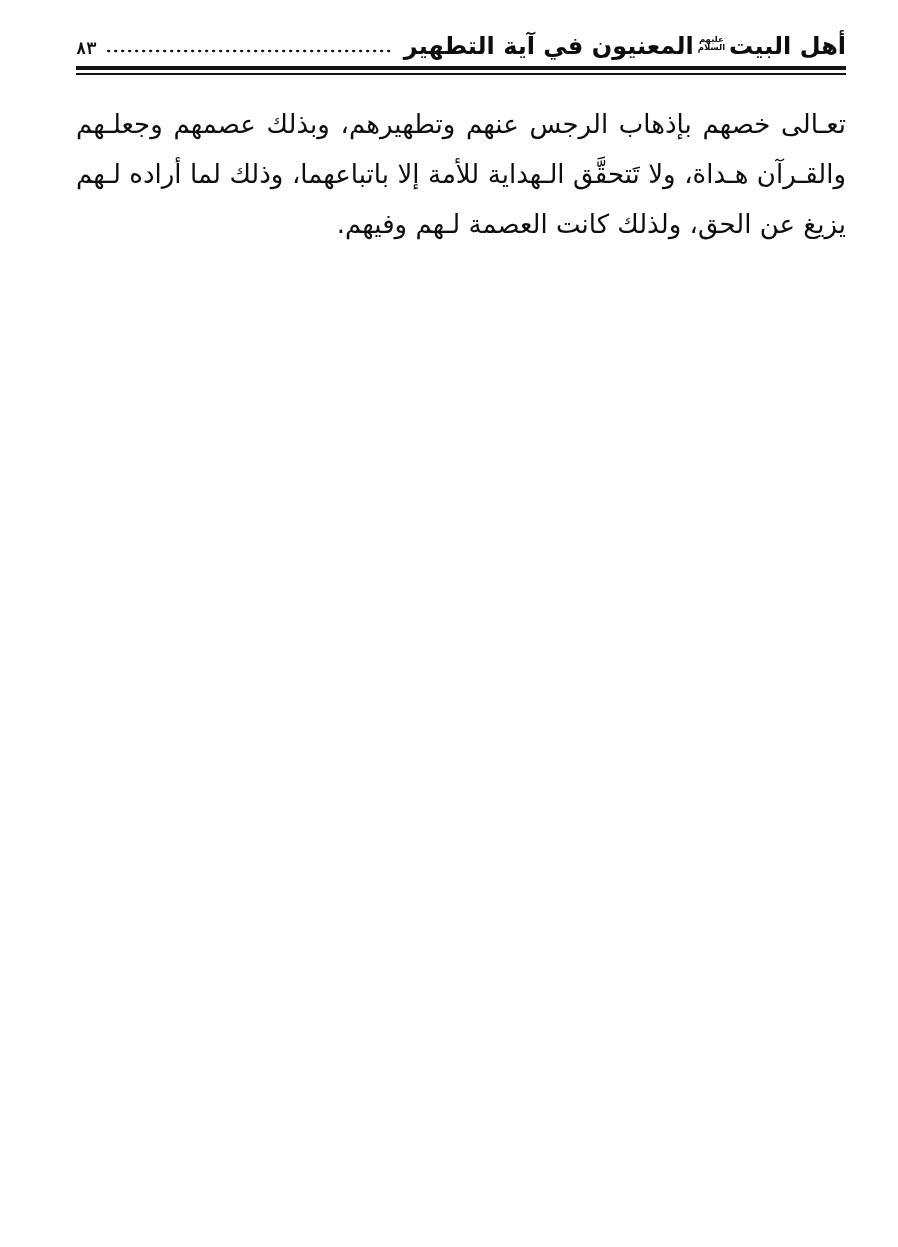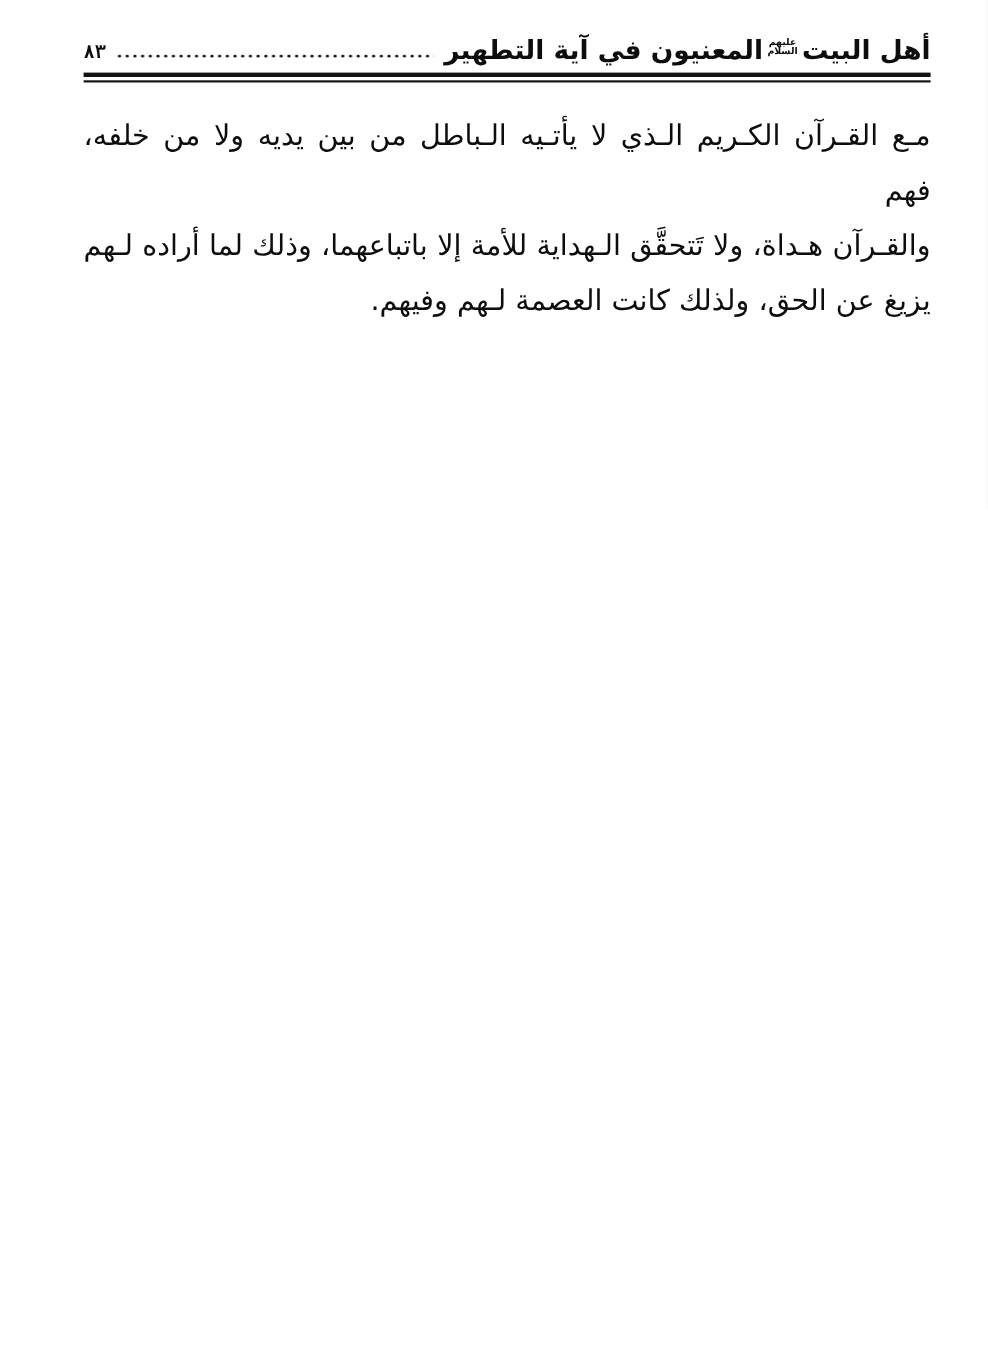--- a/index.html
+++ b/index.html
@@ -99,18 +99,18 @@
       </span>
       <span>المعنيون في آية التطهير</span>
     </span>
     <span class="leader"></span>
     <span class="page-number">٨٣</span>
   </header>
 
   <div class="rule"></div>
 
   <main class="body-text">
-    <p class="line">مـع القـرآن الكـريم الـذي لا يأتـيه الـباطل من بين يديه ولا من خلفه، فهم</p>
+    <p class="line">تعـالى خصهم بإذهاب الرجس عنهم وتطهيرهم، وبذلك عصمهم وجعلـهم</p>
     <p class="line">والقـرآن هـداة، ولا تَتحقَّق الـهداية للأمة إلا باتباعهما، وذلك لما أراده لـهم</p>
     <p class="line last">يزيغ عن الحق، ولذلك كانت العصمة لـهم وفيهم.</p>
   </main>
 
 </div>
 
 </body></html>

